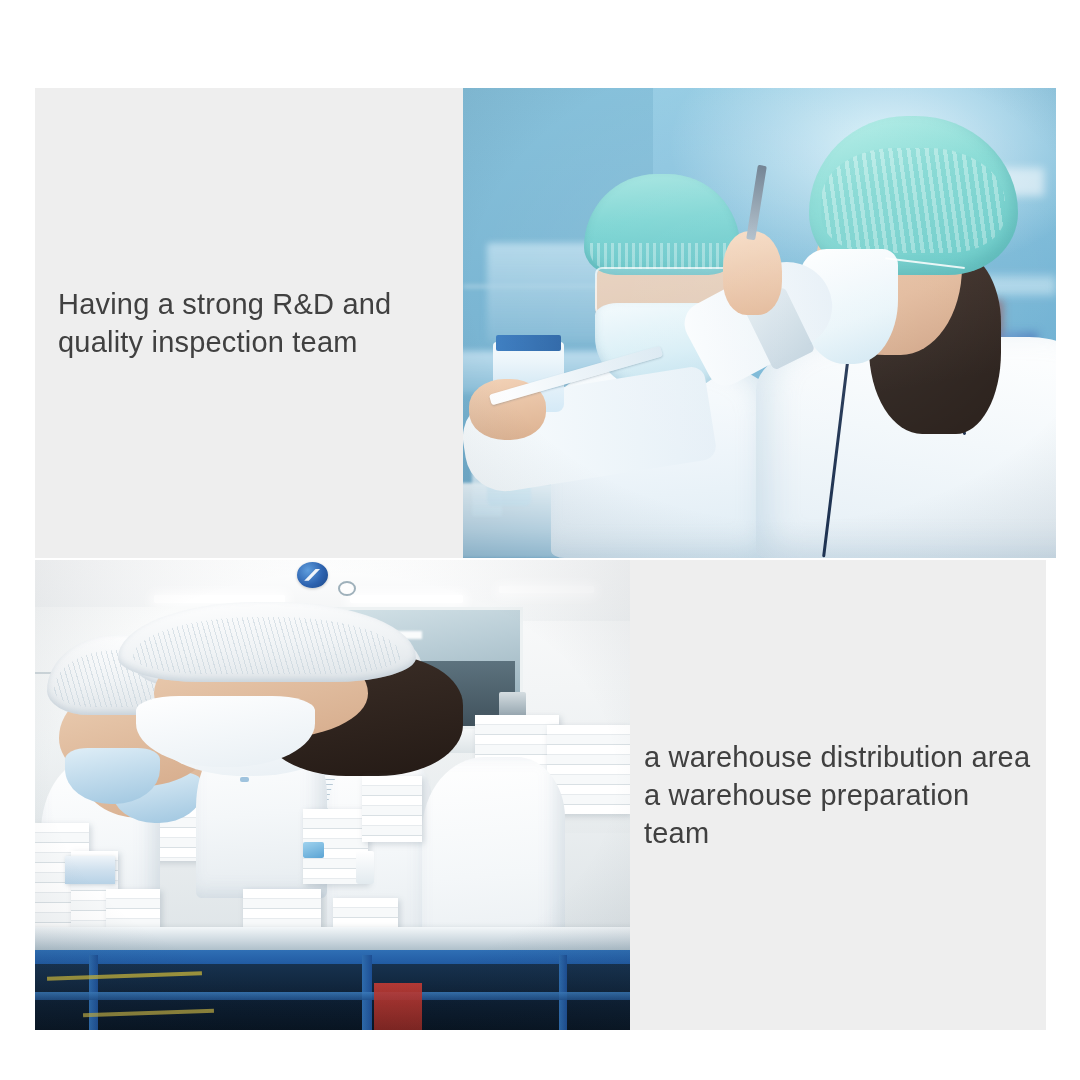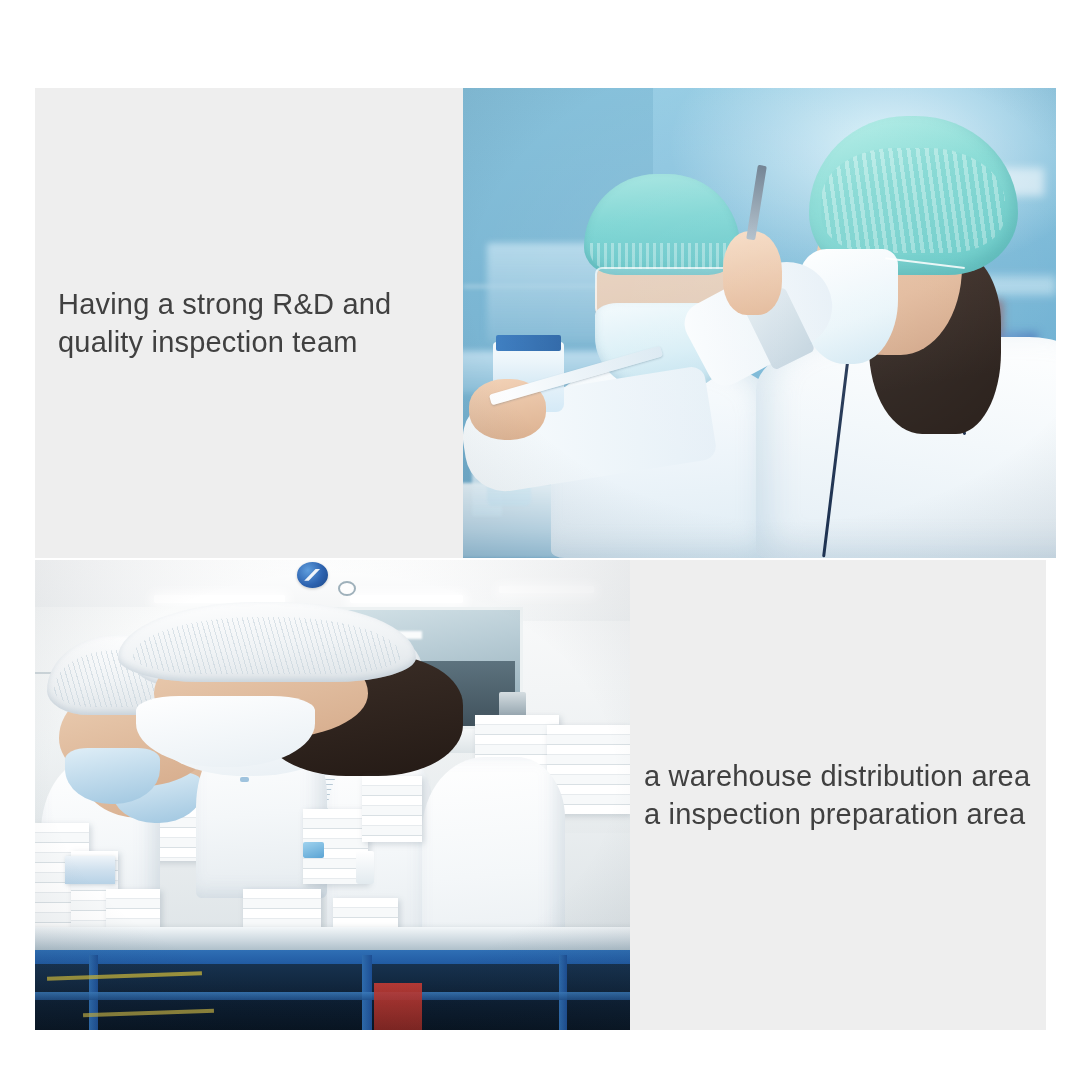--- a/index.html
+++ b/index.html
@@ -792,17 +792,17 @@
       <div class="pk-shelfbar"></div>
       <div class="pk-yellowtape"></div>
       <div class="pk-yellowtape2"></div>
       <div class="pk-redbin"></div>
 
       <div class="pk-vignette"></div>
     </div>
 
     <div class="caption-panel-right">
       <div class="caption-text">a warehouse distribution area
-a inspection preparation area</div>
+a warehouse preparation team</div>
     </div>
   </div>
 
 </div>
 
 </body></html>

